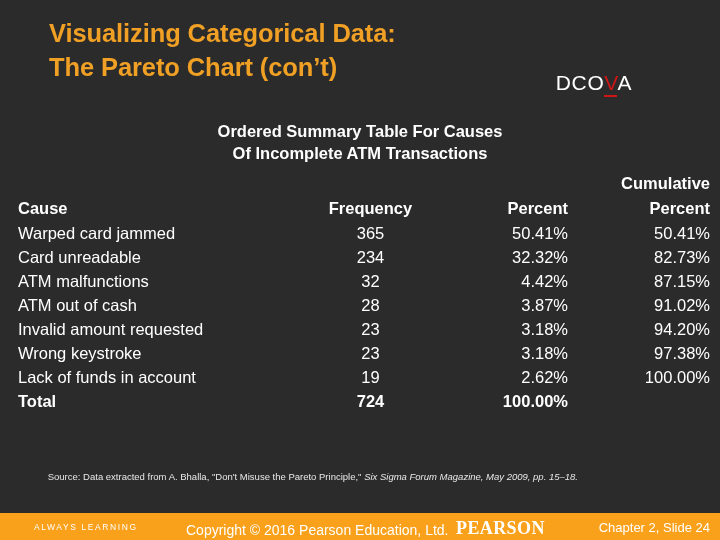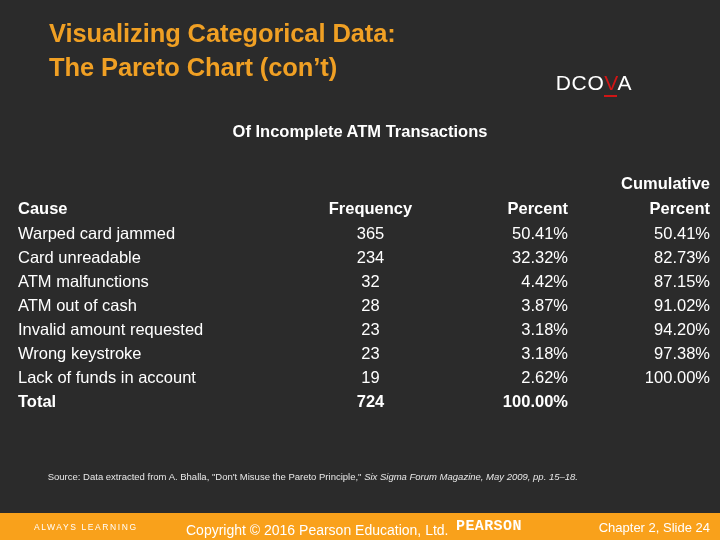--- a/index.html
+++ b/index.html
@@ -135,22 +135,22 @@
     top: 9px;
     color: #ffffff;
     font-size: 14px;
     white-space: nowrap;
   }
   .footer-pearson {
     position: absolute;
     left: 456px;
     top: 5px;
     color: #ffffff;
-    font-family: Liberation Mono, monospace;
-    font-size: 15px;
+    font-family: Liberation Serif, serif;
+    font-size: 18px;
     font-weight: bold;
     letter-spacing: 0.4px;
     white-space: nowrap;
   }
   .footer-slide {
     position: absolute;
     right: 10px;
     top: 7px;
     color: #ffffff;
     font-size: 13px;
@@ -163,20 +163,21 @@
 <div class="slide">
 
   <div class="title-block">
     <div class="title-line">Visualizing Categorical Data:</div>
     <div class="title-line">The Pareto Chart (con’t)</div>
   </div>
 
   <div class="dcova"><span>DCO</span><span class="hl">V</span><span>A</span></div>
 
   <div class="table-caption">
+    <div>Ordered Summary Table For Causes</div>
     <div>Of Incomplete ATM Transactions</div>
   </div>
 
   <table class="data-table">
     <colgroup>
       <col class="col-cause">
         <col class="col-freq">
         <col class="col-pct">
         <col class="col-cum">
     </colgroup>

